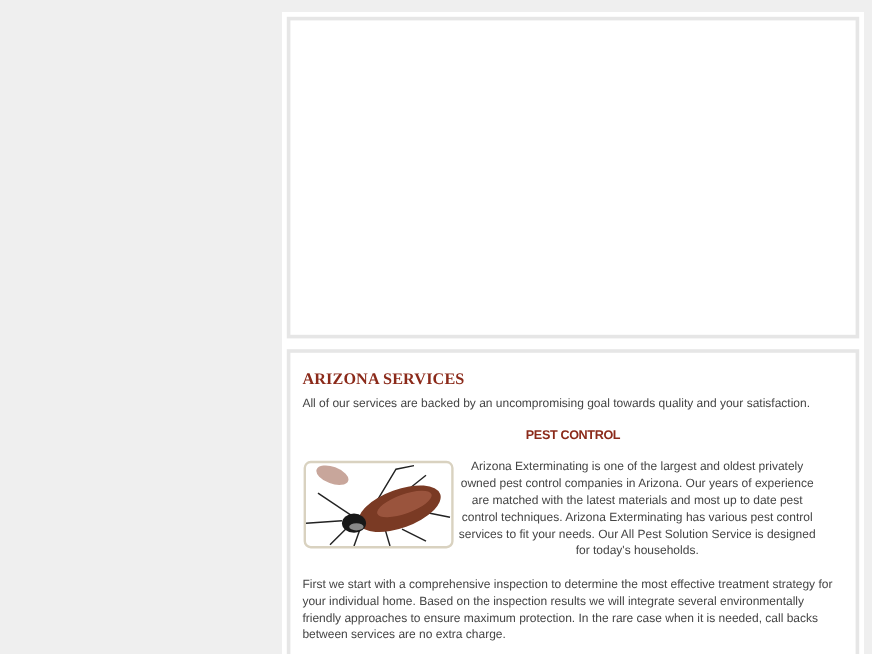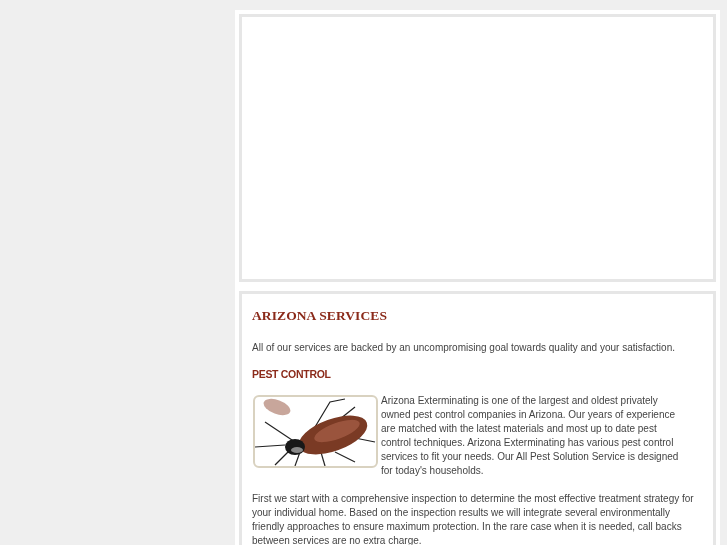--- a/index.html
+++ b/index.html
@@ -19,28 +19,28 @@
     }
     .panel-top { top:4px; height:262px; }
     .panel-bottom { top:281px; height:260px; }
     .inner { padding:14px 10px 0 10px; }
     h1 {
       margin:0; font-size:13.5px; font-weight:bold; color:#8b2a1a;
       letter-spacing:0.1px;
       font-family:Liberation Serif, serif;
     }
     p { margin:0; font-size:10px; color:#444; line-height:14px; }
-    .intro { margin-top:17px; }
-    h2 { margin:13px 0 0 0; font-size:10.5px; font-weight:bold; color:#8b2a1a; letter-spacing:-0.3px; }
+    .intro { margin-top:6px; }
+    h2 { margin:13px 0 0 0; font-size:10.5px; font-weight:bold; color:#8b2a1a; letter-spacing:-0.3px;text-align:center; }
     .media { margin-top:14px; overflow:hidden; }
     .thumb {
       float:left; width:121px; height:69px; margin:1px 3px 0 1px;
       border:2px solid #d9d2c0; border-radius:6px; background:#fff; position:relative; overflow:hidden;
     }
-    .media p { overflow:hidden; width:300px; }
+    .media p { overflow:hidden; width:300px;text-align:center; }
     .para2 { margin-top:14px; }
   </style>
 </head>
 <body>
 
 <div class="column">
   <div class="panel panel-top"></div>
 
   <div class="panel panel-bottom">
     <div class="inner">

